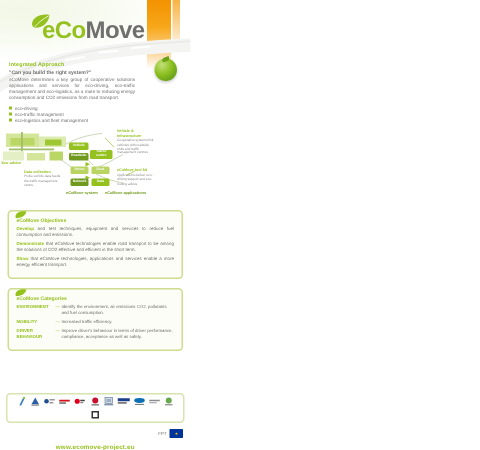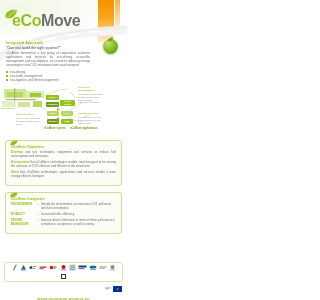--- a/index.html
+++ b/index.html
@@ -16,21 +16,21 @@
   .hdr-wash{position:absolute;left:-10px;top:-14px;width:120px;height:52px;
     background:radial-gradient(ellipse at 20% 40%, #f2f7e6 0%, #f8fbf1 45%, #ffffff 75%);}
   .orange-bar{position:absolute;right:13px;top:0;width:16px;height:46px;
     background:linear-gradient(180deg,#f39200 0%,#f7a81b 40%,#fdd9a0 78%,#ffffff 100%);}
   .orange-bar2{position:absolute;right:7px;top:0;width:5px;height:34px;
     background:linear-gradient(180deg,#f6a623 0%,#fce0b4 70%,#ffffff 100%);opacity:.85;}
   
   .road{position:absolute;left:-6px;top:24px;width:140px;height:40px;overflow:hidden;}
   .dashes{position:absolute;left:0;top:0;width:140px;height:40px;}
 
-  .logo{position:absolute;left:5px;top:11px;height:20px;display:flex;align-items:center;}
+  .logo{position:absolute;left:21px;top:11px;height:20px;display:flex;align-items:center;}
   .leaf{position:absolute;left:0px;top:-2px;width:13px;height:10px;}
   .logo-text{font-size:16px;line-height:16px;font-weight:bold;letter-spacing:-.4px;
     margin-left:7px;white-space:nowrap;}
   .lg-e{color:#95c11f;} .lg-move{color:#6f6f6e;}
 
   
   .intro{position:absolute;left:6px;top:41px;width:84px;}
   .intro h2{margin:0;font-size:3.6px;line-height:4.4px;font-weight:bold;color:#95c11f;letter-spacing:.1px;}
   .intro h3{margin:1px 0 0 0;font-size:3.4px;line-height:4px;font-weight:bold;color:#6f6f6e;}
   .intro p{margin:2px 0 0 0;font-size:3.1px;line-height:3.9px;color:#6f6f6e;text-align:justify;}

